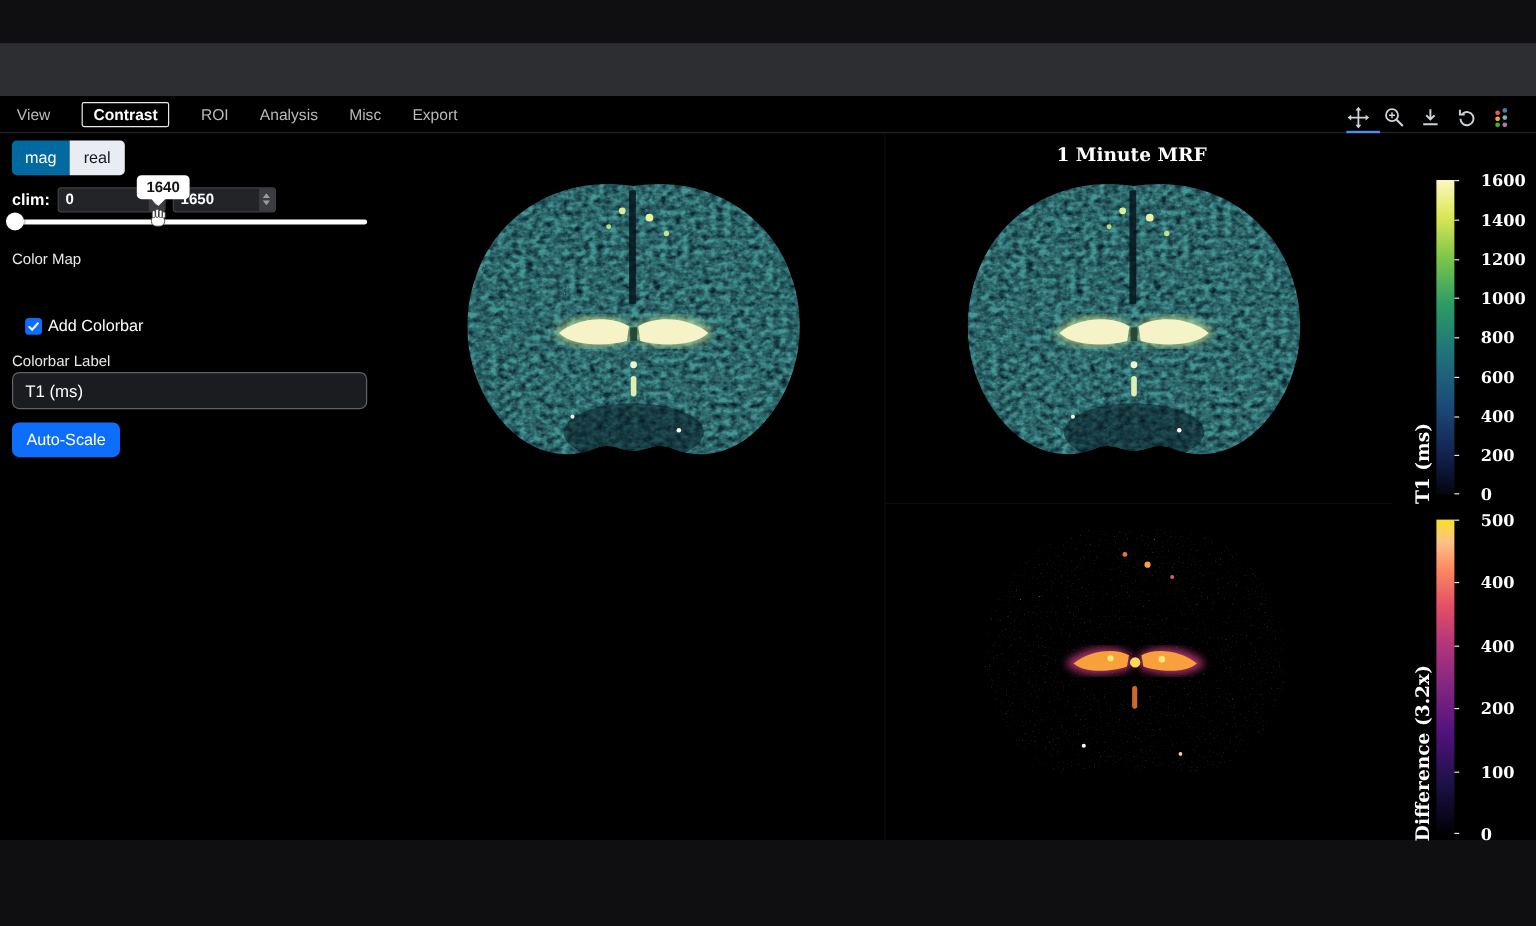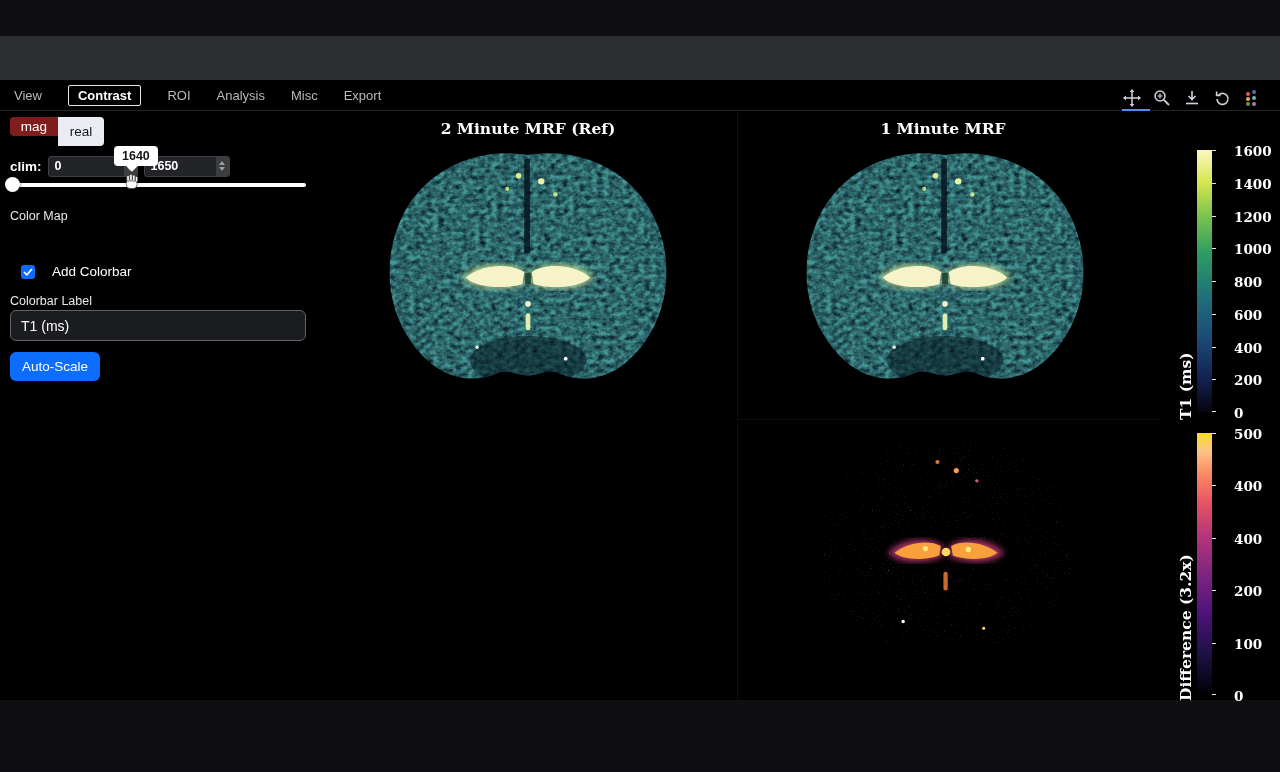--- a/index.html
+++ b/index.html
@@ -25,21 +25,21 @@
   .app { position:absolute; top:80px; left:0; width:1280px; height:620px; background:#000; }
   .apptabs { position:absolute; top:80px; left:0; width:1280px; height:31px; border-bottom:1px solid #262626;
              display:flex; align-items:center; gap:26px; padding-left:14px; }
   .apptab { color:#b9b9b9; font-size:13px; }
   .apptab.active { color:#fff; font-weight:bold; border:1px solid #e8e8e8; border-radius:2px; padding:2px 9px; }
   .modebar { position:absolute; top:88px; left:1122px; display:flex; gap:10px; align-items:center; }
   .modebar-underline { position:absolute; top:109px; left:1122px; width:28px; height:2px; background:#4c8df6; }
 
   
   .seg { position:absolute; left:10px; top:117px; display:flex; }
-  .seg .mag { width:48px; height:19px; background:#7f1d1d; color:#fff; font-size:13.5px; border:none; border-radius:4px 0 0 4px; }
+  .seg .mag { width:48px; height:29px; background:#0369a1; color:#fff; font-size:13.5px; border:none; border-radius:4px 0 0 4px; }
   .seg .real{ width:46px; height:29px; background:#e9edf3; color:#15181d; font-size:13.5px; border:none; border-radius:0 4px 4px 0; }
   .climrow { position:absolute; left:10px; top:155px; height:22px; display:flex; align-items:center; }
   .climlabel { color:#fff; font-weight:bold; font-size:13.5px; margin-right:6px; }
   .numwrap { position:relative; height:21px; background:#232428; border:1px solid #3f4044; border-radius:3px; }
   .numwrap input { position:absolute; left:0; top:0; width:100%; height:100%; background:transparent; border:none;
                    color:#fff; font-weight:bold; font-size:12.5px; padding-left:6px; font-family:"Liberation Sans",sans-serif; outline:none;}
   .spin { position:absolute; right:0; top:0; width:13px; height:100%; background:#3c3d41; border-radius:0 2px 2px 0;
           display:flex; flex-direction:column; align-items:center; justify-content:center; gap:2px; }
   .spin i { display:block; width:0; height:0; border-left:3px solid transparent; border-right:3px solid transparent; }
   .spin .up { border-bottom:4px solid #9a9da2; } .spin .dn { border-top:4px solid #9a9da2; }
@@ -47,21 +47,21 @@
   .sliderhandle { position:absolute; left:5px; top:177px; width:15px; height:15px; background:#fff; border-radius:50%;
                   box-shadow:0 1px 3px rgba(0,0,0,.6); }
   .slidertip { position:absolute; left:114px; top:146px; background:#fff; color:#141414; font-size:12.5px; font-weight:bold;
                padding:3px 8px; border-radius:4px; z-index:6; }
   .slidertip::after { content:""; position:absolute; left:14px; bottom:-4px; width:8px; height:8px; background:#fff; transform:rotate(45deg); }
   .handcur { position:absolute; left:124px; top:172px; z-index:7; }
   .flabel { position:absolute; left:10px; color:#e8e8e8; font-size:12.5px; }
   .cmselect { position:absolute; left:10px; top:225px; width:297px; height:30px; background:#26272b; border:1px solid #44454b;
               border-radius:4px; display:flex; align-items:center; padding:0 10px; color:#f0f0f0; font-size:14px; }
   .caret { margin-left:auto; width:0; height:0; border-left:5px solid transparent; border-right:5px solid transparent; border-top:6px solid #9aa0a6; }
-  .cbrow { position:absolute; left:10px; top:264px; display:flex; align-items:center; gap:17px;padding-left:11px; }
+  .cbrow { position:absolute; left:10px; top:264px; display:flex; align-items:center; gap:5px;padding-left:11px; }
   .cbbox { width:14px; height:14px; background:#0d6efd; border-radius:3px; display:flex; align-items:center; justify-content:center; }
   .cblabel { color:#fff; font-size:13.5px; }
   .txtinput { position:absolute; left:10px; top:310px; width:296px; height:31px; background:#1b1c1f; border:1px solid #5f6368;
               border-radius:6px; color:#fff; font-size:14px; padding:0 10px; font-family:"Liberation Sans",sans-serif; outline:none; }
   .autoscale { position:absolute; left:10px; top:352px; height:29px; padding:0 12px; background:#0d6efd; color:#fff;
                border:none; border-radius:6px; font-size:13.5px; }
 
   
   .seamv { position:absolute; left:737px; top:112px; width:1px; height:588px; background:#0d0d0d; }
   .seamh { position:absolute; left:737px; top:419px; width:423px; height:1px; background:#0d0d0d; }
@@ -317,21 +317,20 @@
   </div>
 
   <div class="flabel" style="top:294px">Colorbar Label</div>
   <input class="txtinput" value="T1 (ms)" style="">
 
   <button class="autoscale">Auto-Scale</button>
 
   <div class="seamv"></div>
   <div class="seamh"></div>
 
-  <div class="plottitle" style="left:368px">2 Minute MRF (Ref)</div>
   <div class="plottitle" style="left:783px">1 Minute MRF</div>
 
   <svg class="brainimg" style="left:364px; top:138px" width="328" height="264" viewBox="0 0 340 280">
       <use href="#brainRef"></use>
     </svg>
   <svg class="brainimg" style="left:784px; top:138px" width="322" height="264" viewBox="0 0 340 280">
       <use href="#brainRef"></use>
     </svg>
   <svg class="brainimg" style="left:790px; top:426px" width="312" height="240" viewBox="0 0 340 280">
       <use href="#brainDiff"></use>

